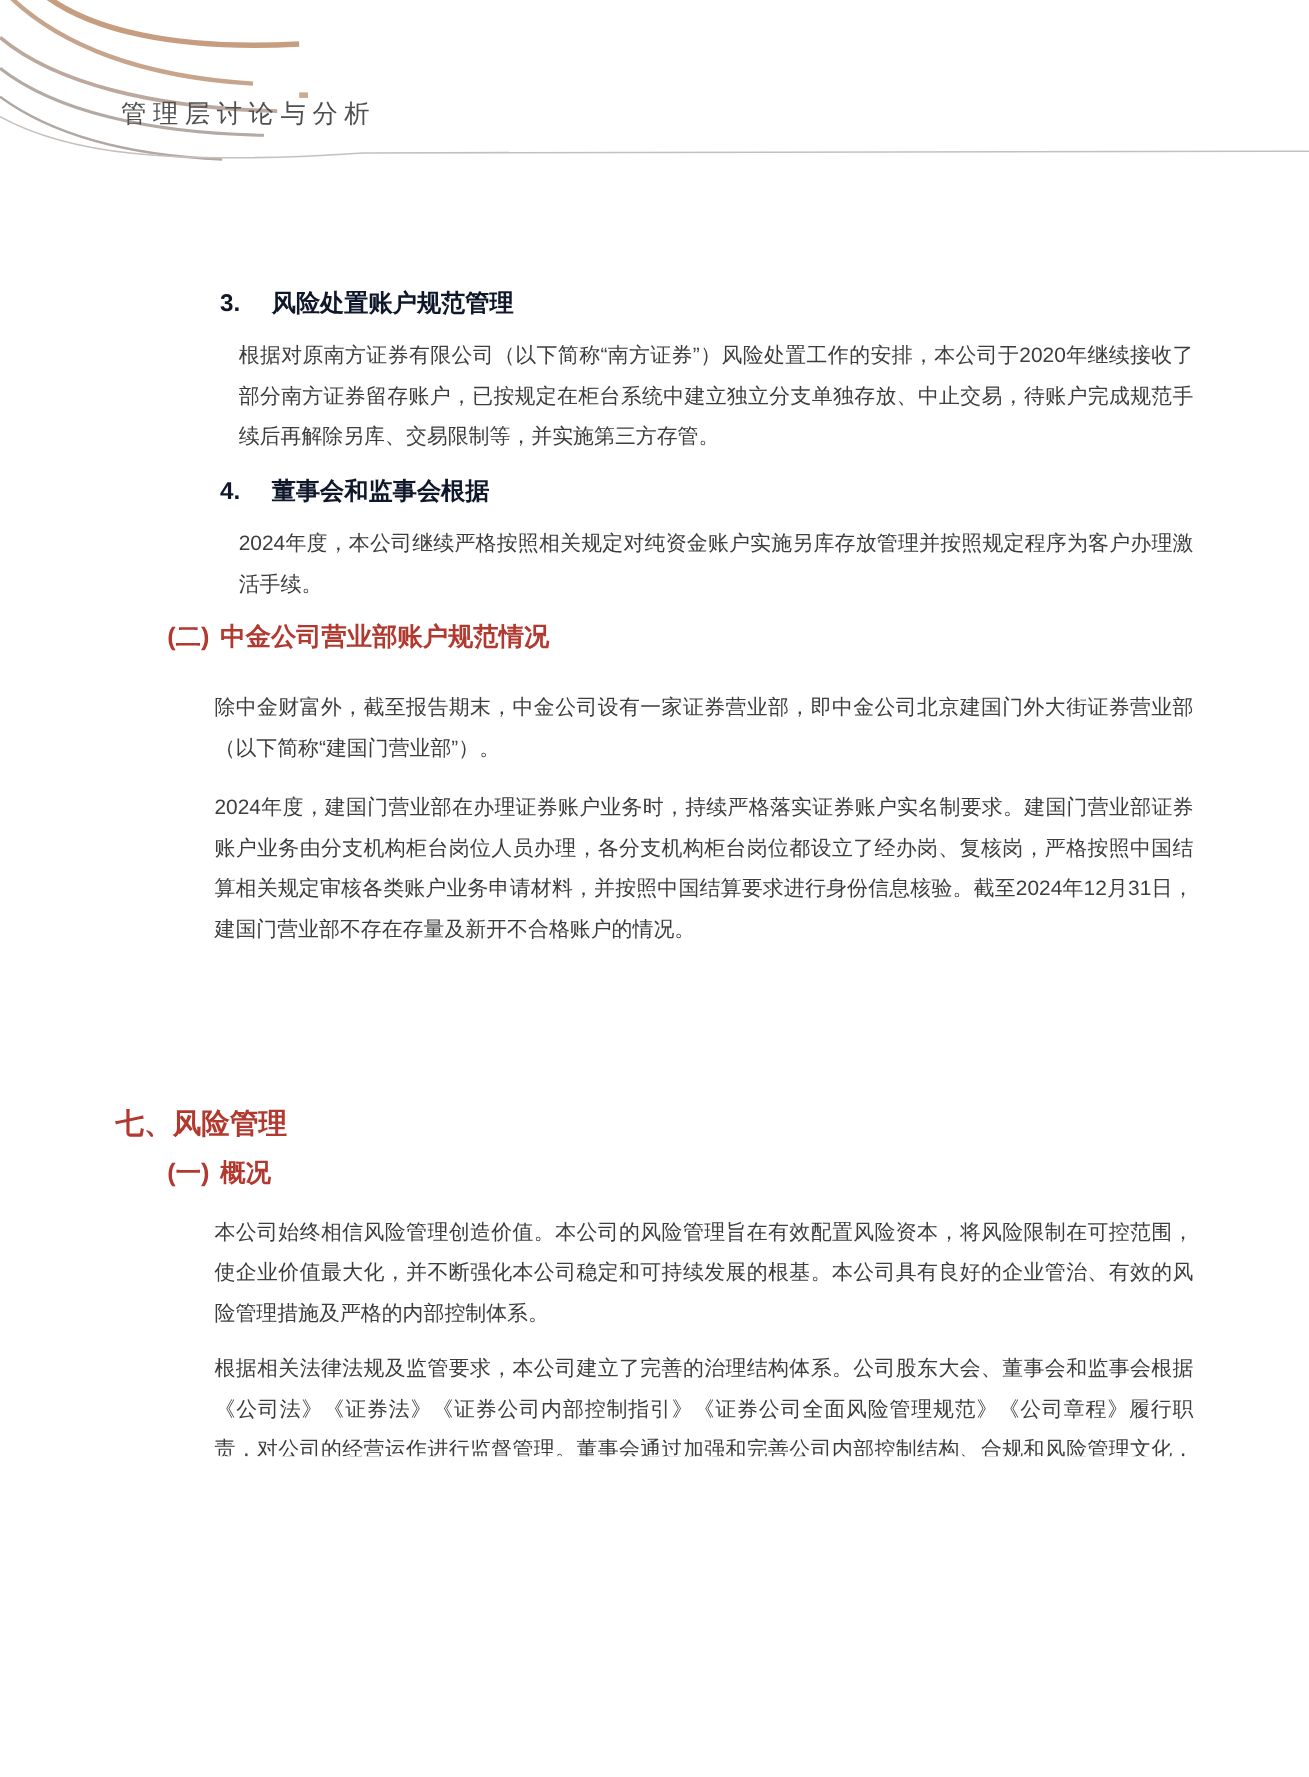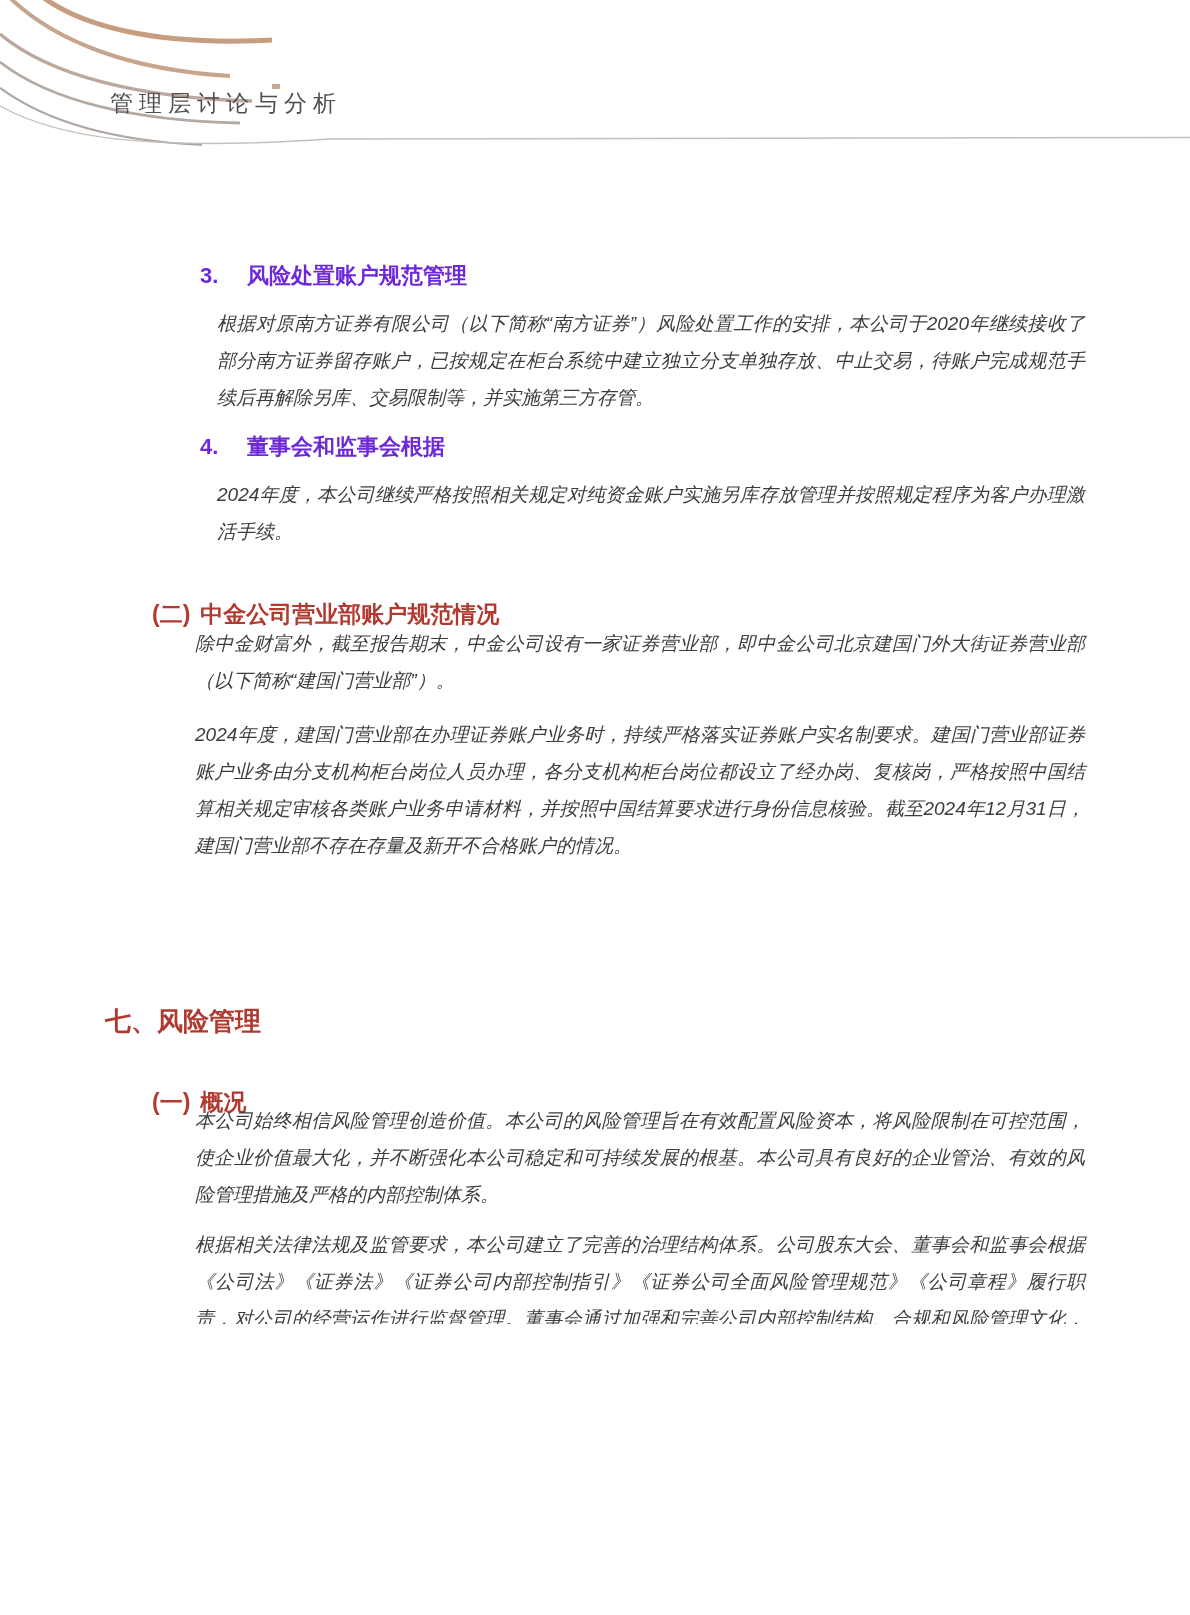--- a/index.html
+++ b/index.html
@@ -22,51 +22,49 @@
     top: 88px; left: 110px;
     font-family: "Liberation Serif", serif;
     font-size: 23px;
     letter-spacing: 6px;
     color: #4f4f4f;
     white-space: nowrap;
   }
   .h-num {
     position: absolute;
     left: 200px;
-    color: #6d28d9;
+    color: #0f172a;
     font-weight: bold;
     font-size: 22px;
     white-space: nowrap;
   }
   .h-num .num { display: inline-block; width: 47px; }
   .h-sec {
     position: absolute;
     left: 152px;
     color: #b2392f;
     font-weight: bold;
     font-size: 23px;
     white-space: nowrap;
-    margin-top: 36px;
   }
   .h-sec .lbl { margin-right: 10px; }
   .h-chapter {
     position: absolute;
     left: 105px;
     color: #b2392f;
     font-weight: bold;
     font-size: 26px;
     white-space: nowrap;
   }
   .para {
     position: absolute;
     font-size: 19px;
     line-height: 37px;
     color: #3d3d3d;
     text-align: justify;
-    font-style: italic;
   }
   .para.lv2 { left: 195px; width: 890px; margin-top: 12px; }
   .para.lv3 { left: 217px; width: 868px; }
   .page-number {
     position: absolute;
     left: 110px; top: 1608px;
     font-family: "Liberation Serif", serif;
     font-size: 18px;
     color: #4c1d95;
     letter-spacing: 1px;

